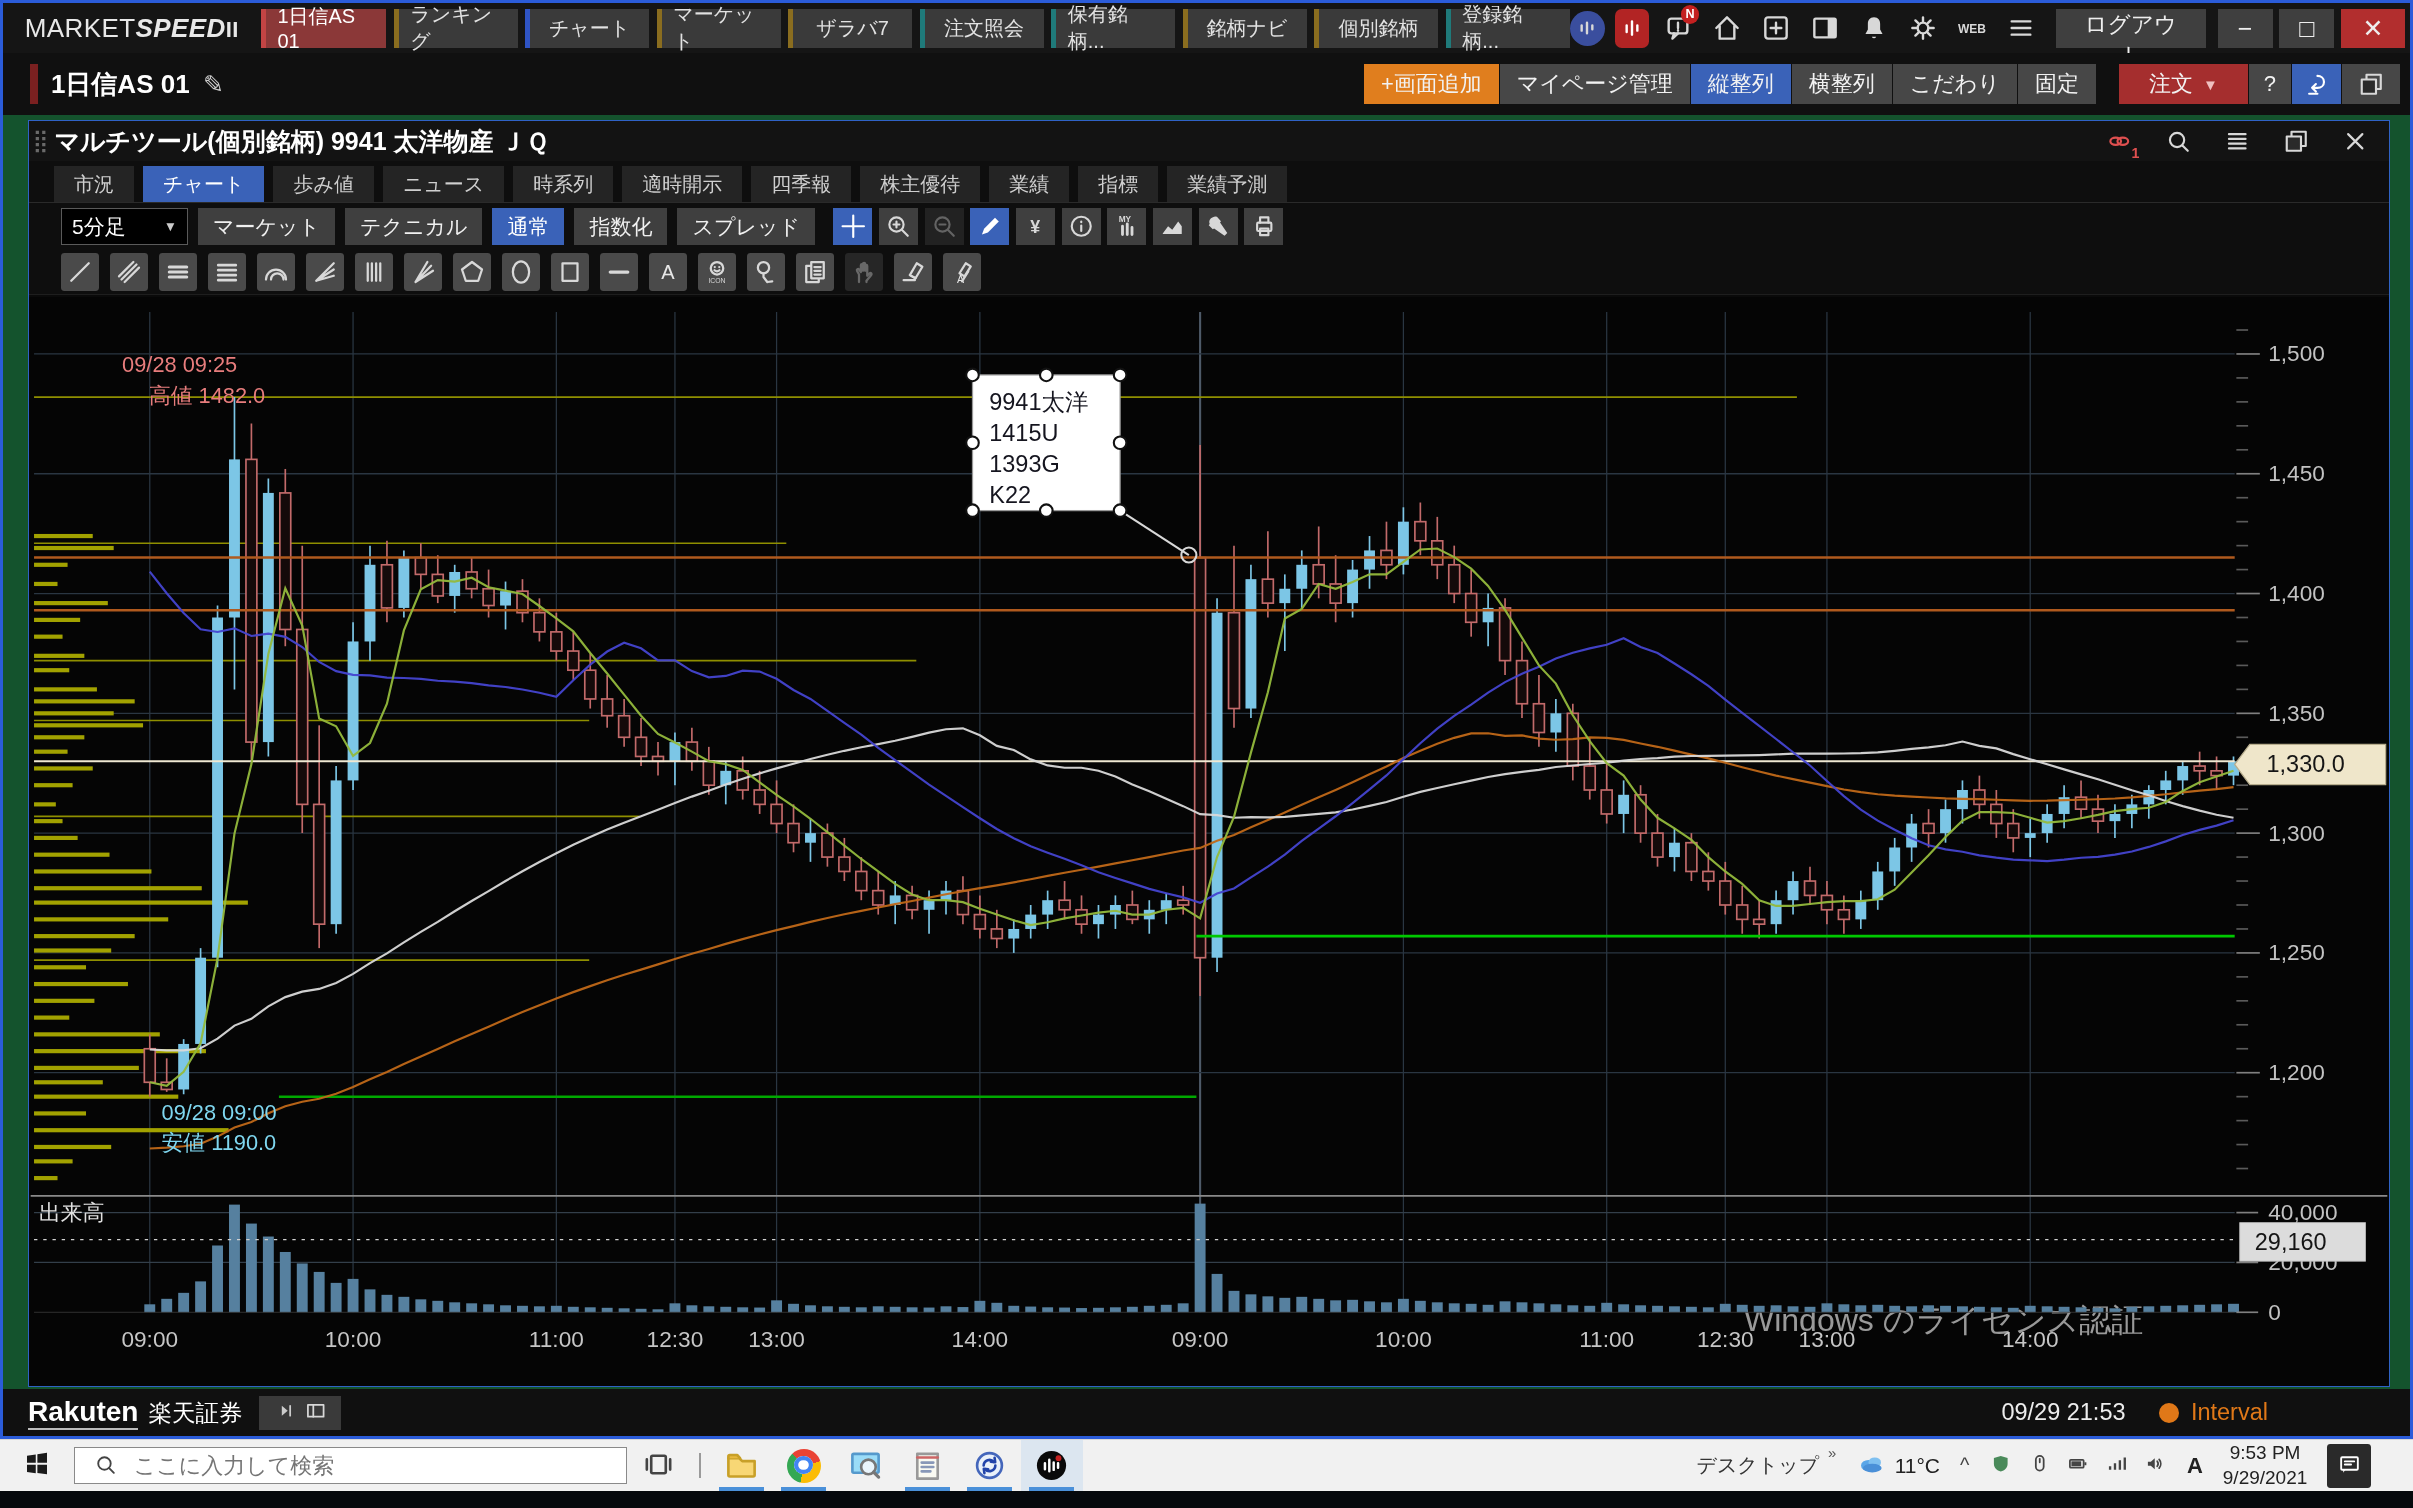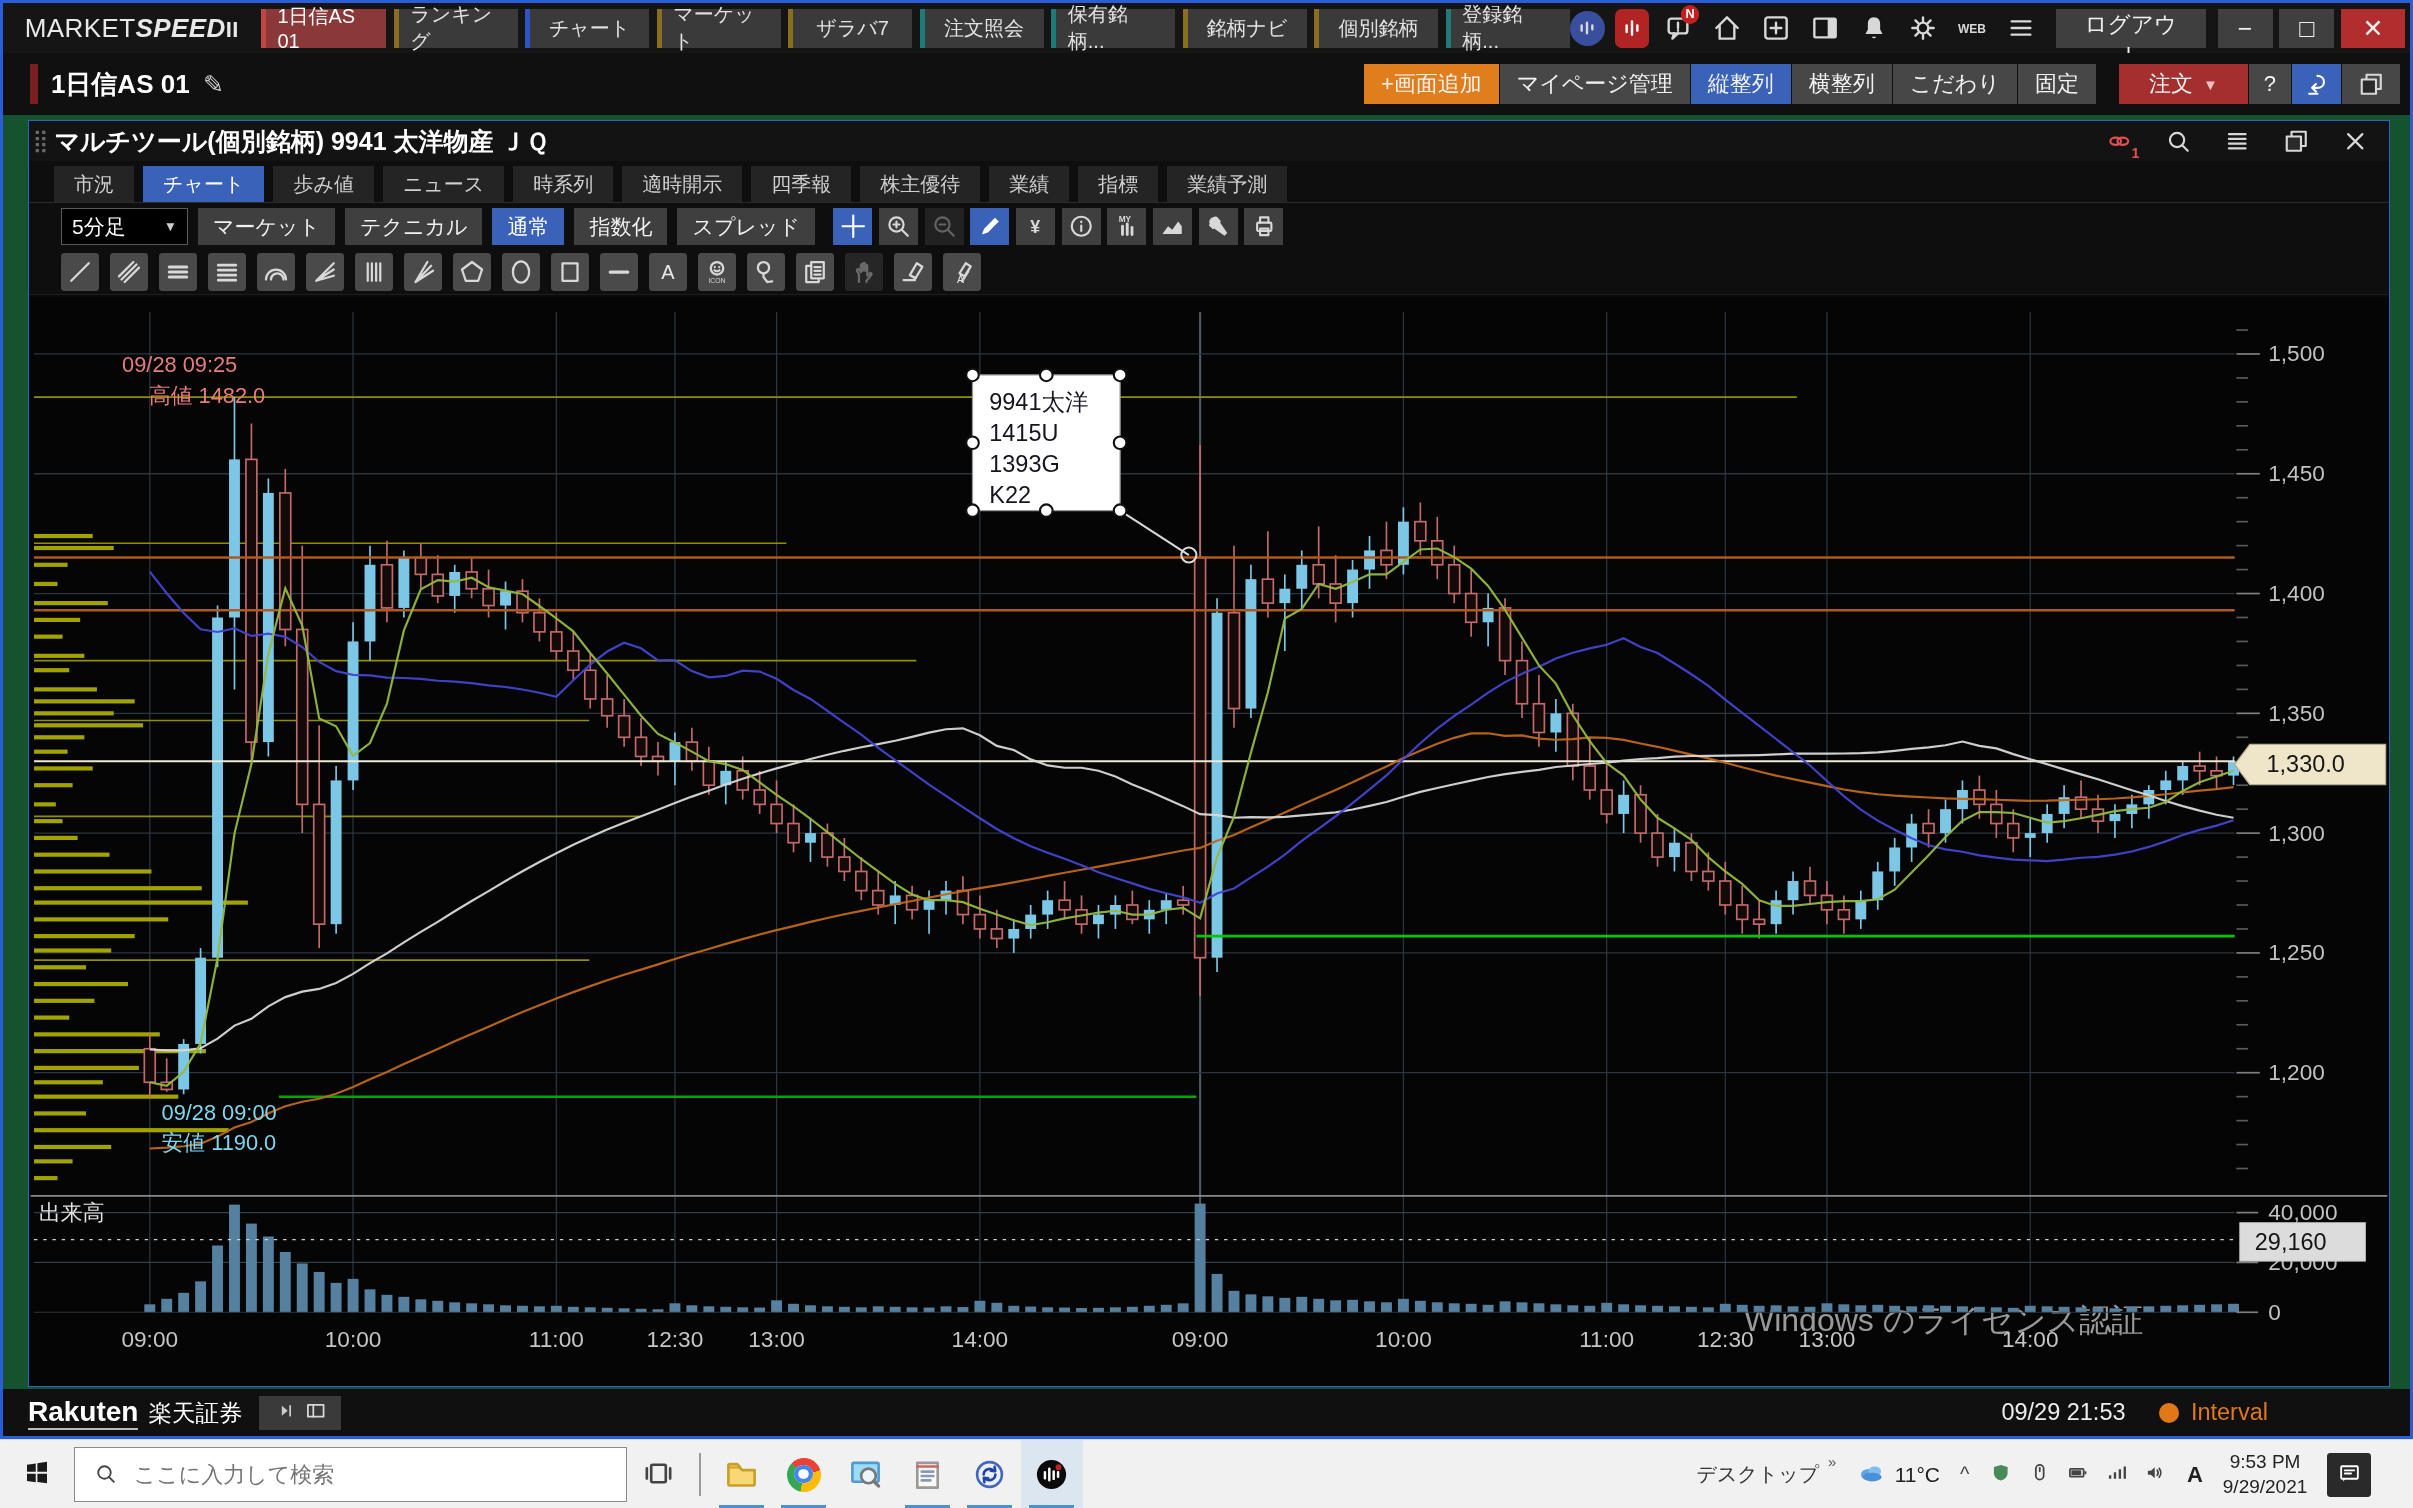--- a/index.html
+++ b/index.html
@@ -88,21 +88,21 @@
   .rak{margin-left:25px;display:flex;align-items:baseline;gap:10px;color:#FFF;}
   .rak .r1{font-size:28px;font-weight:bold;border-bottom:2.5px solid #BBB;text-align:right;}
   .rak .r2{font-size:23.5px;}
   .sb-btn{width:82px;height:34px;background:#3A3A3A;border:none;margin-left:17px;display:flex;align-items:center;justify-content:center;gap:6.7px;}
   .sb-btn .ic{width:23.5px;height:23.5px;}
   .sb-right{margin-left:auto;display:flex;align-items:center;gap:11.7px;margin-right:142px;font-size:23.5px;color:#EDEDED;}
   .dot{width:20px;height:20px;border-radius:50%;background:#E07818;margin-left:22px;}
   .intv{color:#E07818;}
 
   
-  .taskbar{position:absolute;left:0;top:1439px;width:2413px;height:70px;background:#F1F1F1;border-top:0.8px solid #D8D8D8;display:flex;align-items:stretch;}
+  .taskbar{position:absolute;left:0;top:1439px;width:2413px;height:52px;background:#F1F1F1;border-top:0.8px solid #D8D8D8;display:flex;align-items:stretch;}
   .tb-start{width:74px;display:flex;align-items:center;justify-content:center;}
   .tb-start .ic{width:30px;height:30px;}
   .tb-search{width:553px;margin:6.7px 0;background:#FFF;border:0.8px solid #8A8A8A;display:flex;align-items:center;gap:13.4px;padding-left:18.4px;}
   .tb-search .ic{width:25px;height:25px;}
   .tb-search input{border:none;outline:none;font-size:22px;color:#444;width:453px;font-family:inherit;background:transparent;}
   .tb-btn{width:62px;display:flex;align-items:center;justify-content:center;position:relative;}
   .tb-btn .ic{width:35px;height:35px;}
   .tb-btn.running::after{content:"";position:absolute;left:8.4px;right:8.4px;bottom:0;height:4.2px;background:#4A90D9;}
   .tb-btn.activeapp{background:#DCE6F0;}
   .tb-divider{width:1.7px;background:#9A9A9A;margin:13.4px 10px;}

